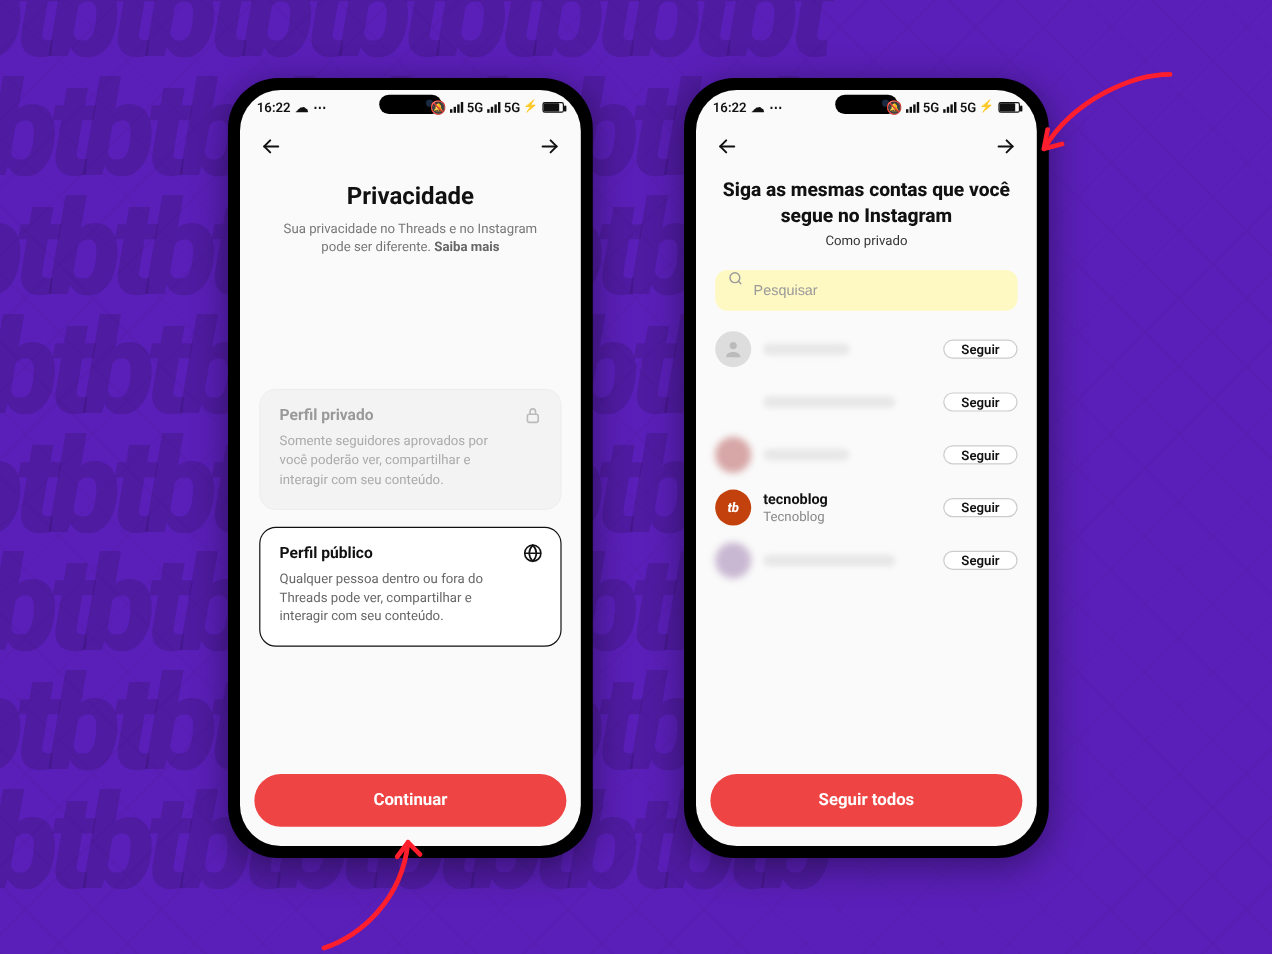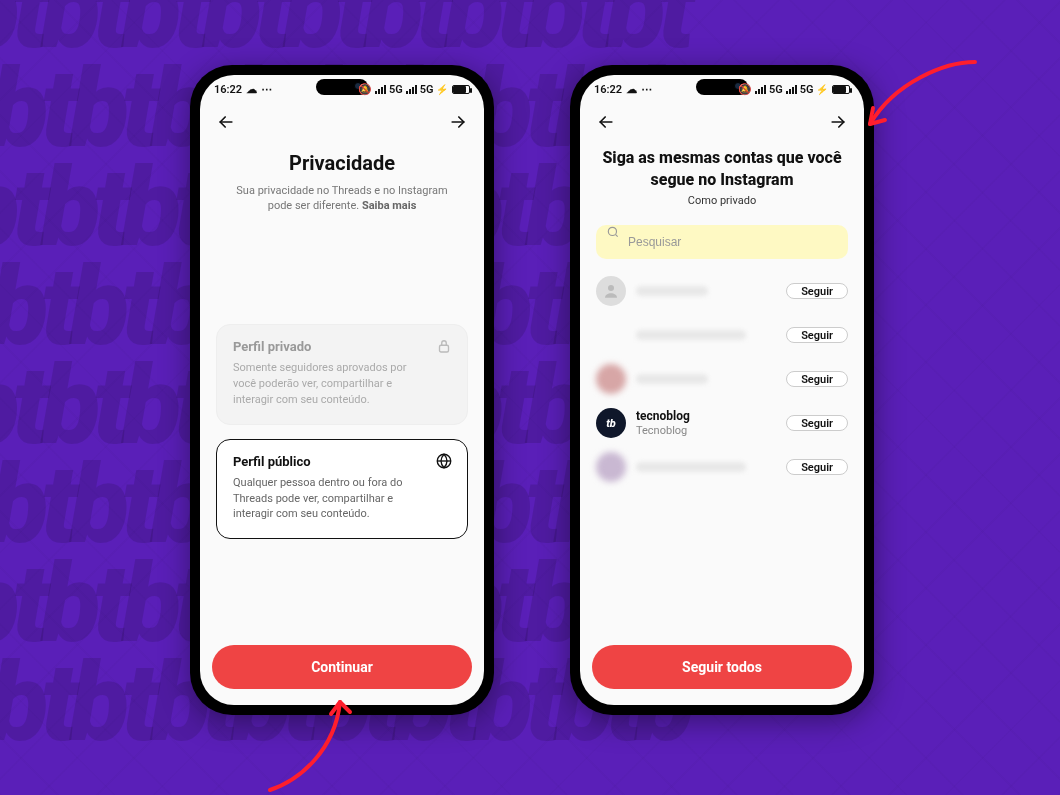--- a/index.html
+++ b/index.html
@@ -160,21 +160,21 @@
 
   .list{margin-top:10px;}
   .row{
     display:flex;align-items:center;gap:10px; height:44px;
   }
   .avatar{
     width:30px;height:30px;border-radius:50%;
     background:#ddd; display:flex;align-items:center;justify-content:center;
     flex:0 0 30px;
   }
-  .avatar.tb{ background:#0f172a;}
+  .avatar.tb{ background:#c2410c;}
   .avatar.tb span{color:#fff;font-size:11px;font-weight:800;font-style:italic;}
   .avatar.blank svg{width:18px;height:18px;fill:#bbb;}
   .row .meta{flex:1;min-width:0;}
   .row .meta .blurred{
      height:10px;border-radius:5px;background:#e8e8e8;filter:blur(2px);
   }
   .row .meta .blurred.w1{width:72px}
   .row .meta .blurred.w2{width:110px}
   .row .meta .u{font-size:12px;font-weight:700;color:#111;line-height:1.2;}
   .row .meta .n{font-size:11px;color:#888;line-height:1.2;}

